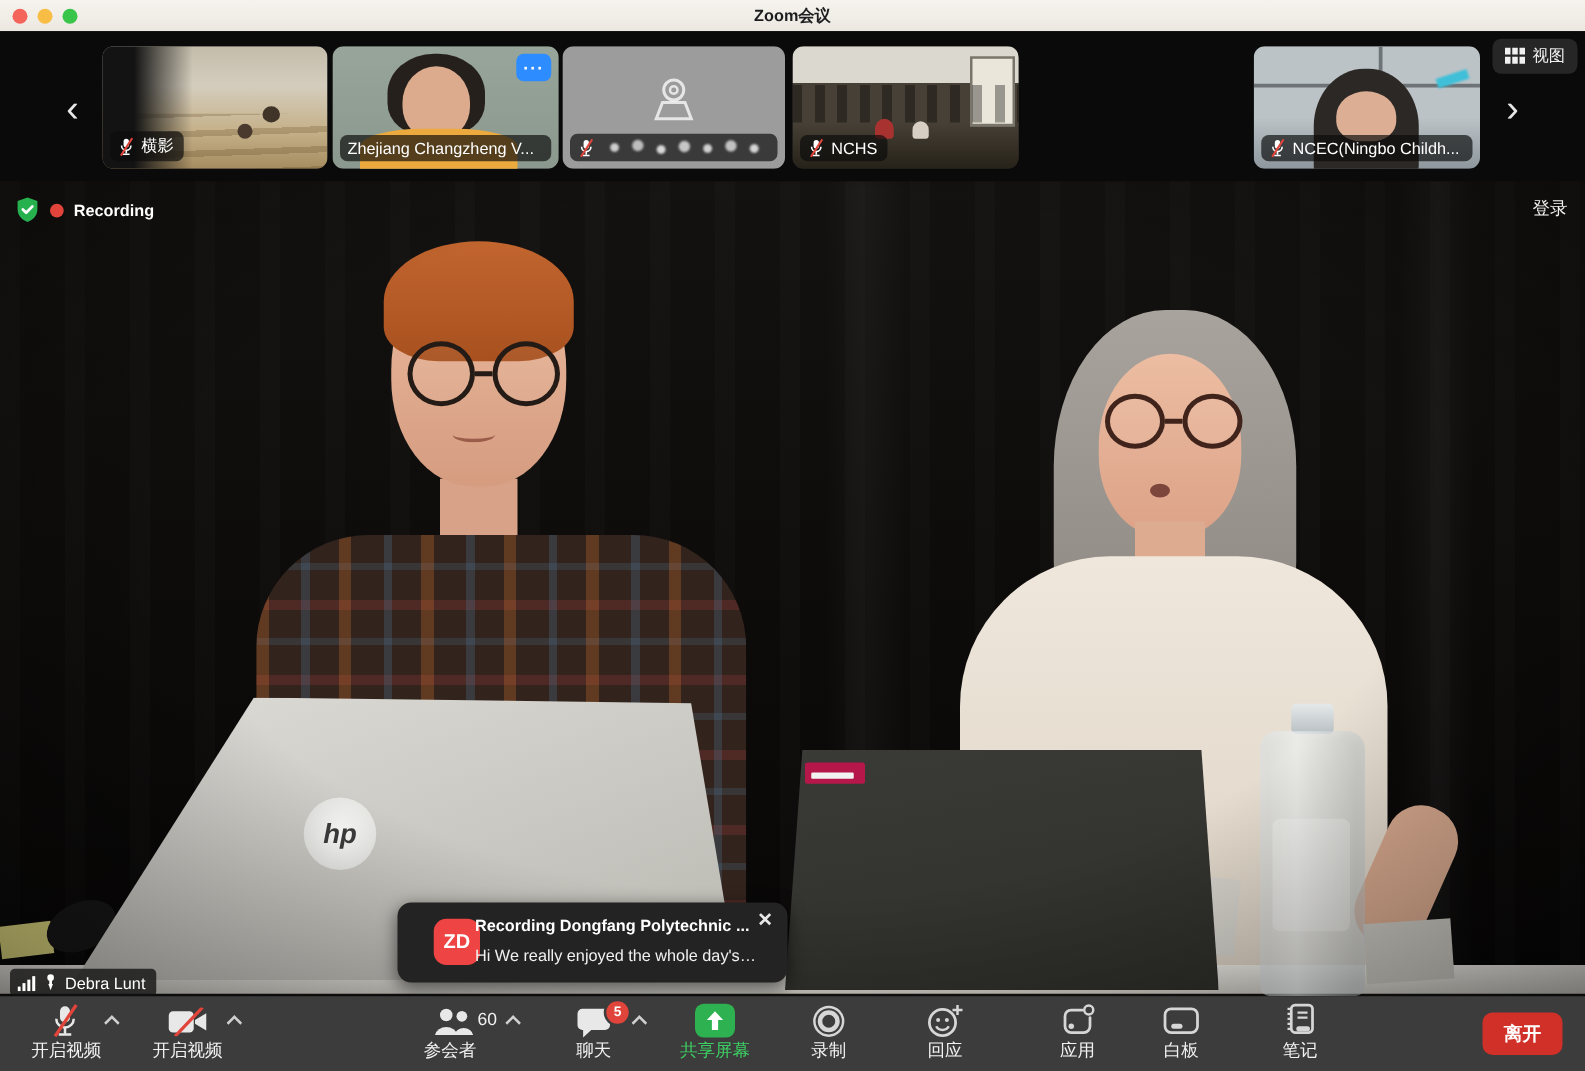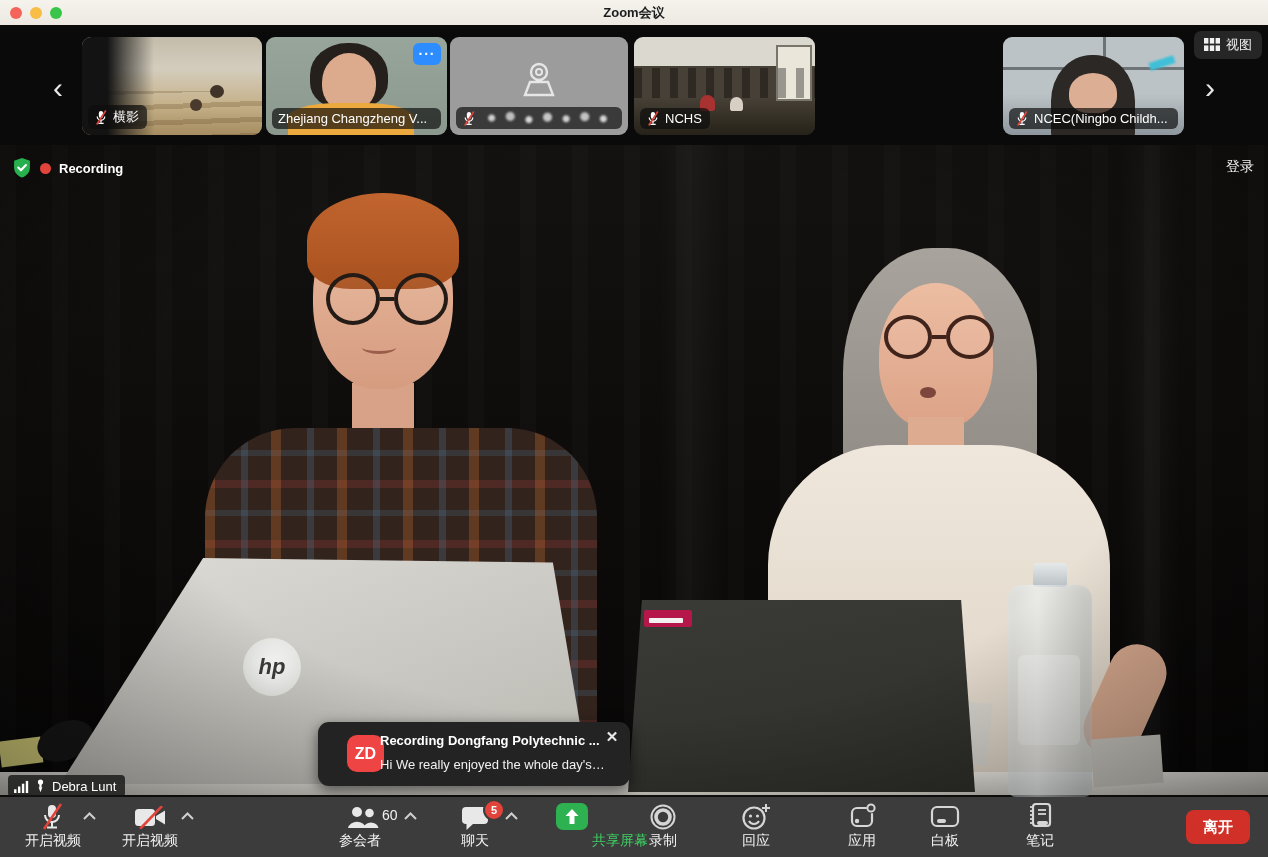--- a/index.html
+++ b/index.html
@@ -339,21 +339,21 @@
     <svg class="caret" style="left:505px;" width="13" height="8" viewBox="0 0 13 8">
         <polyline points="1,7 6.5,1.5 12,7" fill="none" stroke="#cfcfcf" stroke-width="2"></polyline>
       </svg>
 
     <div>
       <div class="tb-ico sharebox" style="left:572px;">
         <svg width="16" height="17" viewBox="0 0 16 17">
             <path d="M8 1 l6.5 7 h-4 v8 h-5 v-8 h-4 z" fill="#fff"></path>
           </svg>
       </div>
-      <div class="tb-label green" style="left:572px;margin-left:48px;">共享屏幕</div>
+      <div class="tb-label green" style="left:572px;">共享屏幕</div>
     </div>
 
     <div>
       <svg class="tb-ico" style="left:663px;top:6px;" width="28" height="28" viewBox="0 0 28 28">
         <circle cx="14" cy="14" r="11.5" fill="none" stroke="#d6d6d6" stroke-width="2"></circle>
         <circle cx="14" cy="14" r="7" fill="none" stroke="#d6d6d6" stroke-width="3.6"></circle>
       </svg>
       <div class="tb-label" style="left:663px;">录制</div>
     </div>
 

